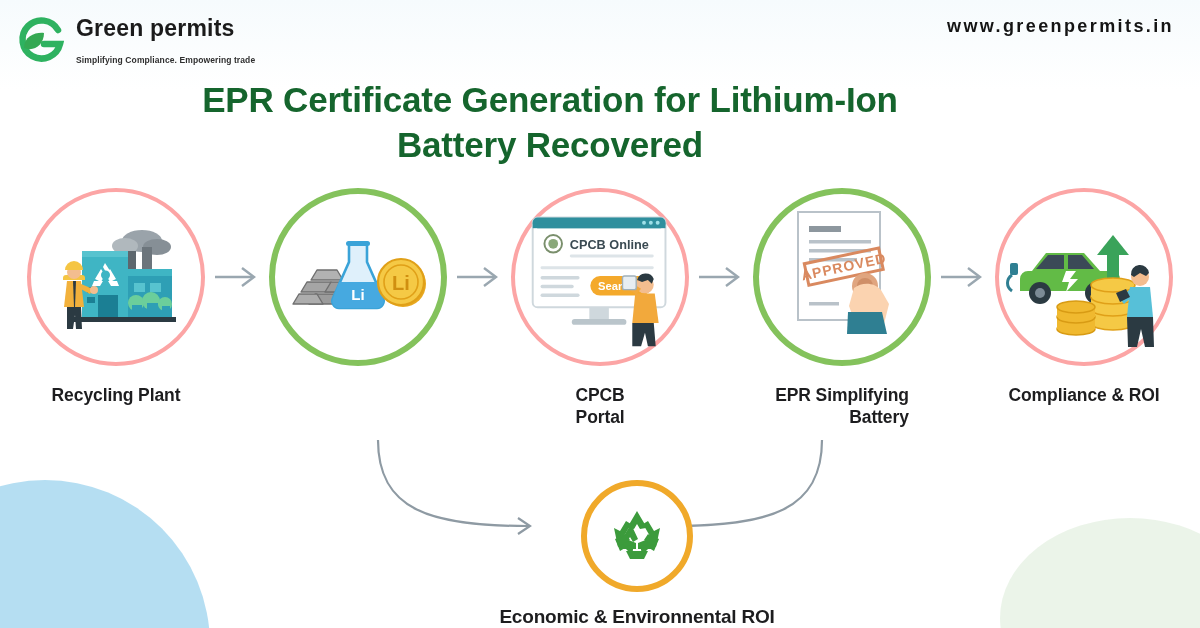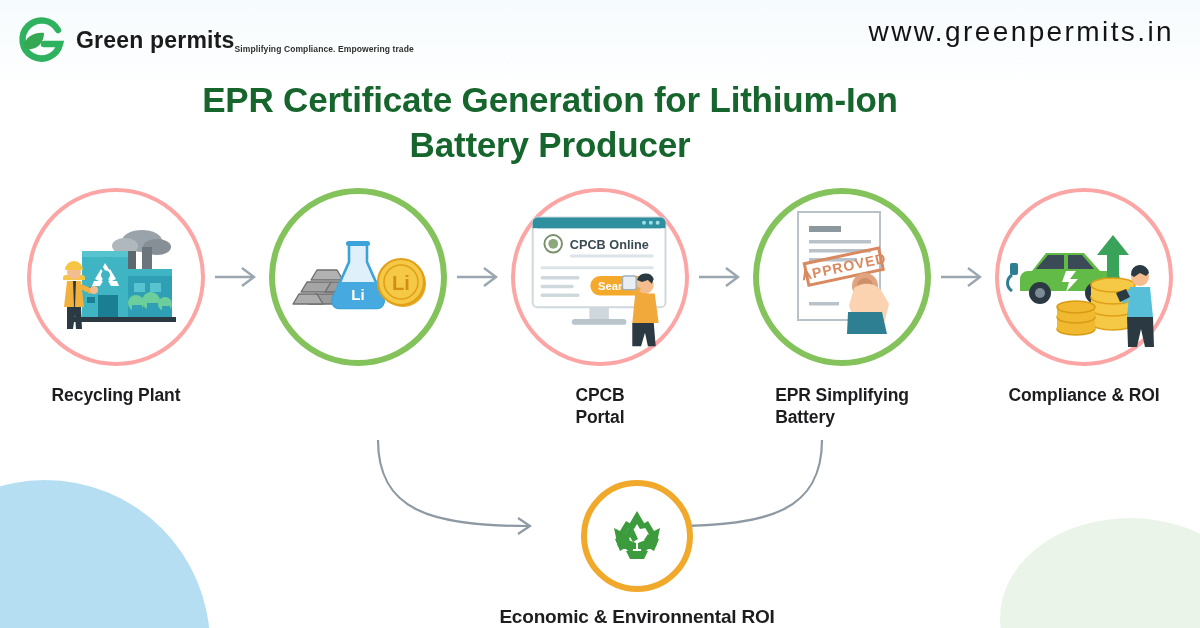--- a/index.html
+++ b/index.html
@@ -22,27 +22,27 @@
     border-radius:50%;background:#e4f0e2;opacity:.75;
   }
   .bg-top-tint{
     position:absolute;left:0;top:0;width:1200px;height:90px;
     background:linear-gradient(180deg,#f6fbfd 0%,#ffffff 100%);
   }
 
   
   .logo{position:absolute;left:14px;top:14px;display:flex;align-items:center;gap:8px;}
   .logo-mark{width:54px;height:54px;position:relative;flex:0 0 auto;}
-  .logo-text{display:flex;line-height:1;}
+  .logo-text{display:flex;flex-direction:column;line-height:1;}
   .logo-title{font-size:23px;font-weight:bold;color:#1b1b1b;letter-spacing:.2px;}
   .logo-tag{font-size:8.5px;font-weight:bold;color:#2f2f2f;margin-top:16px;letter-spacing:.1px;}
 
   .site-url{
     position:absolute;right:26px;top:16px;
-    font-size:28px;color:#141414;letter-spacing:2.4px;font-weight:400;
+    font-size:18px;color:#141414;letter-spacing:2.4px;font-weight:700;
   }
 
   .title{
     position:absolute;left:0;top:78px;width:1100px;text-align:center;
     color:#15652d;font-weight:bold;font-size:35px;line-height:1.28;
     letter-spacing:-.2px;
   }
 
   
   .flow{
@@ -52,21 +52,21 @@
   .step{width:190px;display:flex;flex-direction:column;align-items:center;}
   .ring{
     width:178px;height:178px;border-radius:50%;
     display:flex;align-items:center;justify-content:center;
     position:relative;box-sizing:border-box;
   }
   .ring.blue{border:4px solid #fca5a5;}
   .ring.green{border:6px solid #84c25c;}
   .ring svg{display:block;}
   .step-label{
-    margin-top:18px;text-align:left;color:#1d1d1f;
+    margin-top:18px;text-align:right;color:#1d1d1f;
     font-size:17.5px;font-weight:bold;line-height:1.28;letter-spacing:-.1px;
   }
   .arrow{
     width:52px;height:178px;display:flex;align-items:center;justify-content:center;
     flex:0 0 auto;
   }
 
   
   .branch-svg{position:absolute;left:0;top:430px;width:1200px;height:130px;}
   .roi{
@@ -101,21 +101,21 @@
     <div class="logo-text">
       <div class="logo-title">Green permits</div>
       <div class="logo-tag">Simplifying Compliance. Empowering trade</div>
     </div>
   </div>
 
   <div class="site-url">www.greenpermits.in</div>
 
   <div class="title">
     <div>EPR Certificate Generation for Lithium-Ion</div>
-    <div>Battery Producer</div>
+    <div>Battery Recovered</div>
   </div>
 
   <div class="flow">
 
     <div class="step">
       <div class="ring blue">
         <svg width="140" height="120" viewBox="0 0 140 120">
           <ellipse cx="96" cy="24" rx="20" ry="11" fill="#9aa3aa"></ellipse>
           <ellipse cx="79" cy="29" rx="13" ry="8" fill="#b0b8bd"></ellipse>
           <ellipse cx="111" cy="30" rx="14" ry="8" fill="#868f96"></ellipse>

